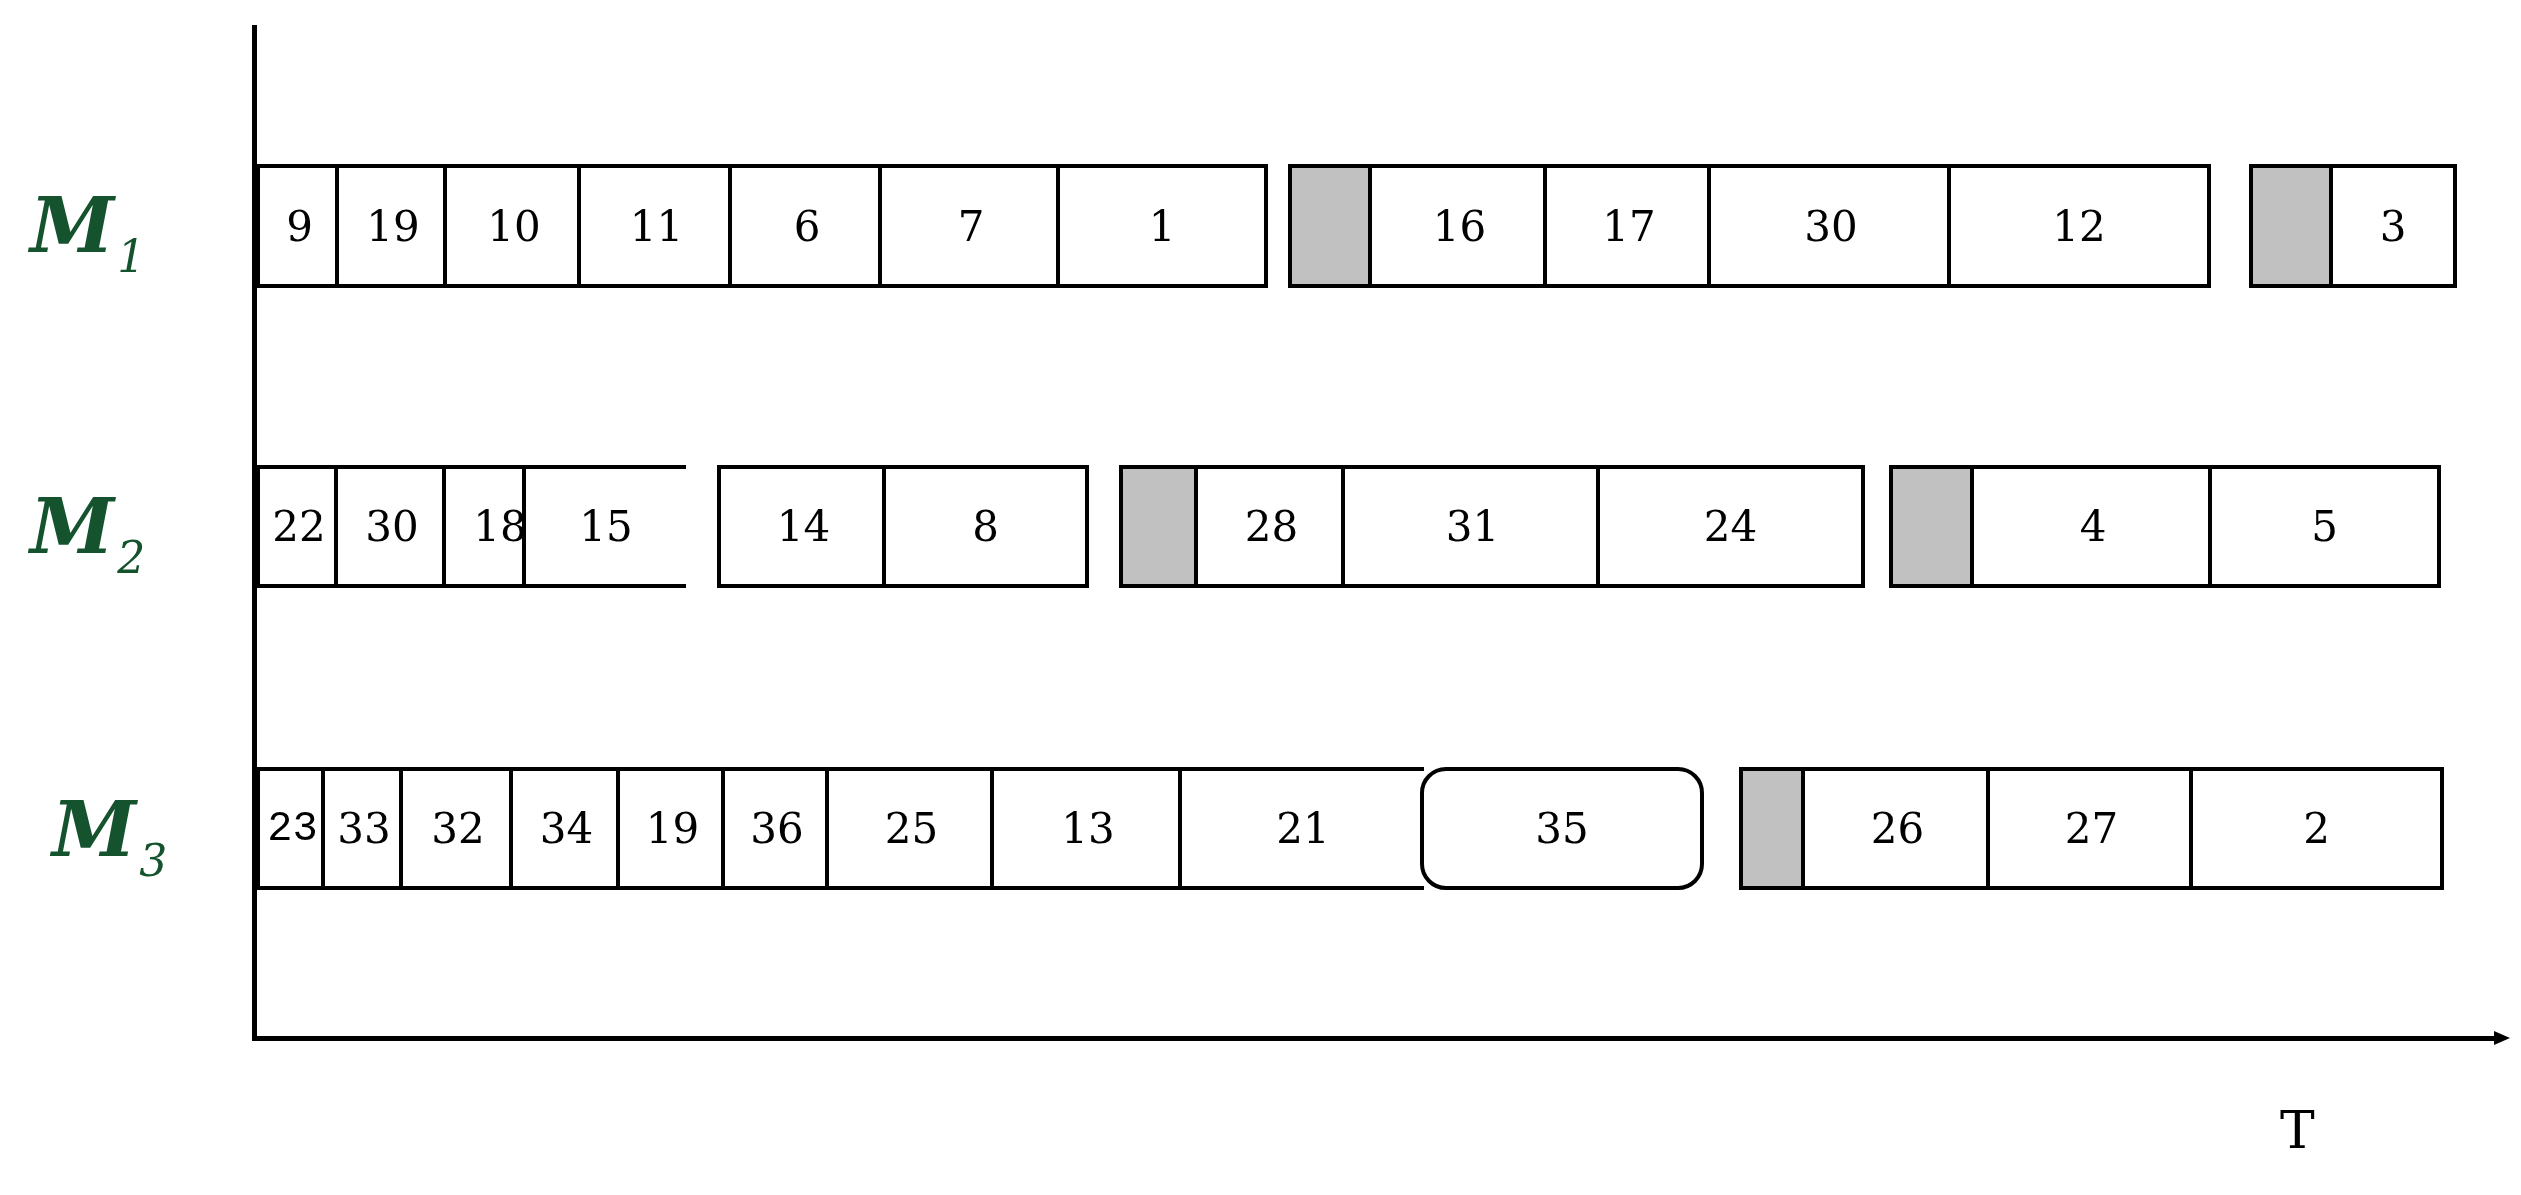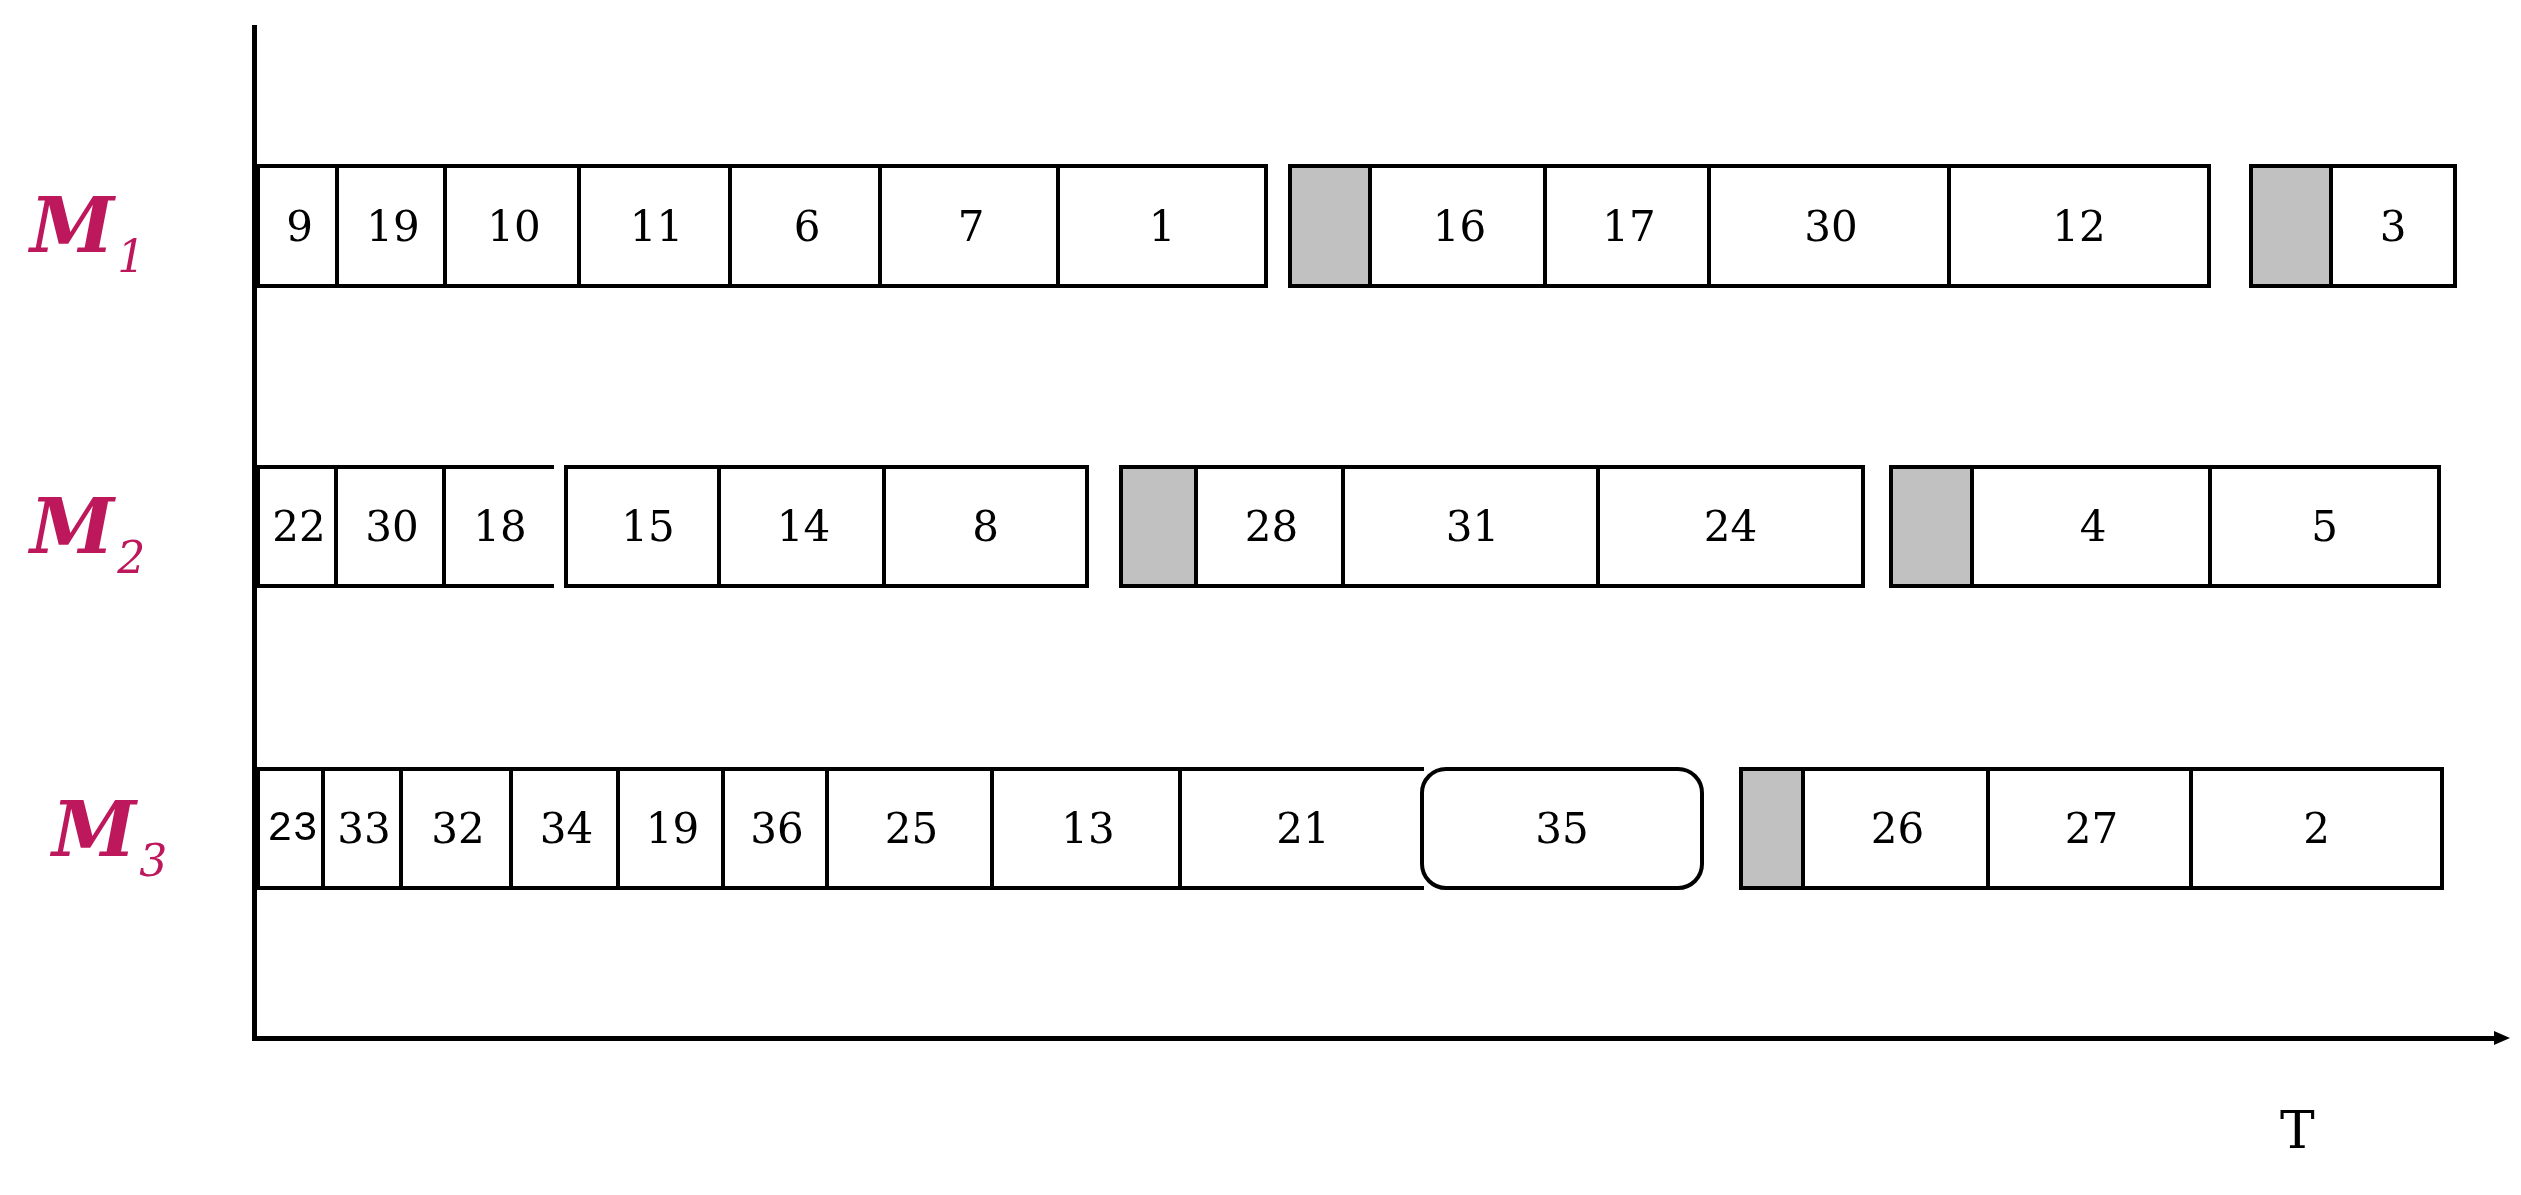--- a/index.html
+++ b/index.html
@@ -46,21 +46,21 @@
     left: 2280px;
     top: 1100px;
     font-size: 52px;
     color: #000000;
   }
   .mlabel {
     position: absolute;
     font-style: italic;
     font-weight: bold;
     font-size: 76px;
-    color: #be185d;
+    color: #14532d;
     line-height: 1;
     white-space: nowrap;
   }
   .mlabel sub {
     font-size: 44px;
     font-weight: normal;
     margin-left: 3px;
     vertical-align: -0.45em;
   }
   .seg {
@@ -104,21 +104,21 @@
       <div class="seg" style="left: 1368px; top: 164px; width: 179px; height: 124px;">16</div>
       <div class="seg" style="left: 1543px; top: 164px; width: 168px; height: 124px;">17</div>
       <div class="seg" style="left: 1707px; top: 164px; width: 244px; height: 124px;">30</div>
       <div class="seg groupend" style="left: 1947px; top: 164px; width: 264px; height: 124px;">12</div>
       <div class="seg idle" style="left: 2249px; top: 164px; width: 84px; height: 124px;"></div>
       <div class="seg groupend" style="left: 2329px; top: 164px; width: 128px; height: 124px;">3</div>
       <div class="mlabel" style="left: 30px; top: 489px;"><span>M</span><sub>2</sub></div>
       <div class="seg" style="left: 256px; top: 465px; width: 82px; height: 123px;">22</div>
       <div class="seg" style="left: 334px; top: 465px; width: 112px; height: 123px;">30</div>
       <div class="seg" style="left: 442px; top: 465px; width: 112px; height: 123px;">18</div>
-      <div class="seg" style="left: 564px; top: 465px; width: 164px; height: 123px;">15</div>
+      <div class="seg" style="left: 522px; top: 465px; width: 164px; height: 123px;">15</div>
       <div class="seg" style="left: 717px; top: 465px; width: 169px; height: 123px;">14</div>
       <div class="seg groupend" style="left: 882px; top: 465px; width: 207px; height: 123px;">8</div>
       <div class="seg idle" style="left: 1119px; top: 465px; width: 79px; height: 123px;"></div>
       <div class="seg" style="left: 1194px; top: 465px; width: 151px; height: 123px;">28</div>
       <div class="seg" style="left: 1341px; top: 465px; width: 259px; height: 123px;">31</div>
       <div class="seg groupend" style="left: 1596px; top: 465px; width: 269px; height: 123px;">24</div>
       <div class="seg idle" style="left: 1889px; top: 465px; width: 85px; height: 123px;"></div>
       <div class="seg" style="left: 1970px; top: 465px; width: 242px; height: 123px;">4</div>
       <div class="seg groupend" style="left: 2208px; top: 465px; width: 233px; height: 123px;">5</div>
       <div class="mlabel" style="left: 52px; top: 792px;"><span>M</span><sub>3</sub></div>

